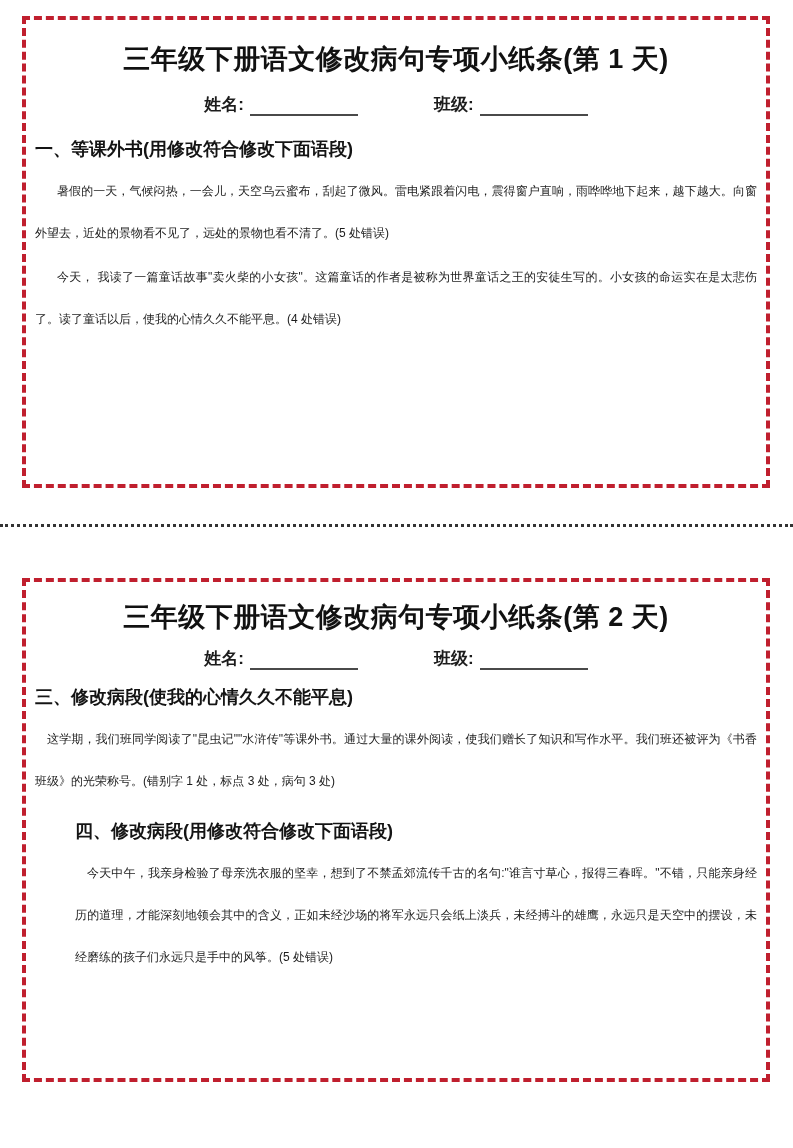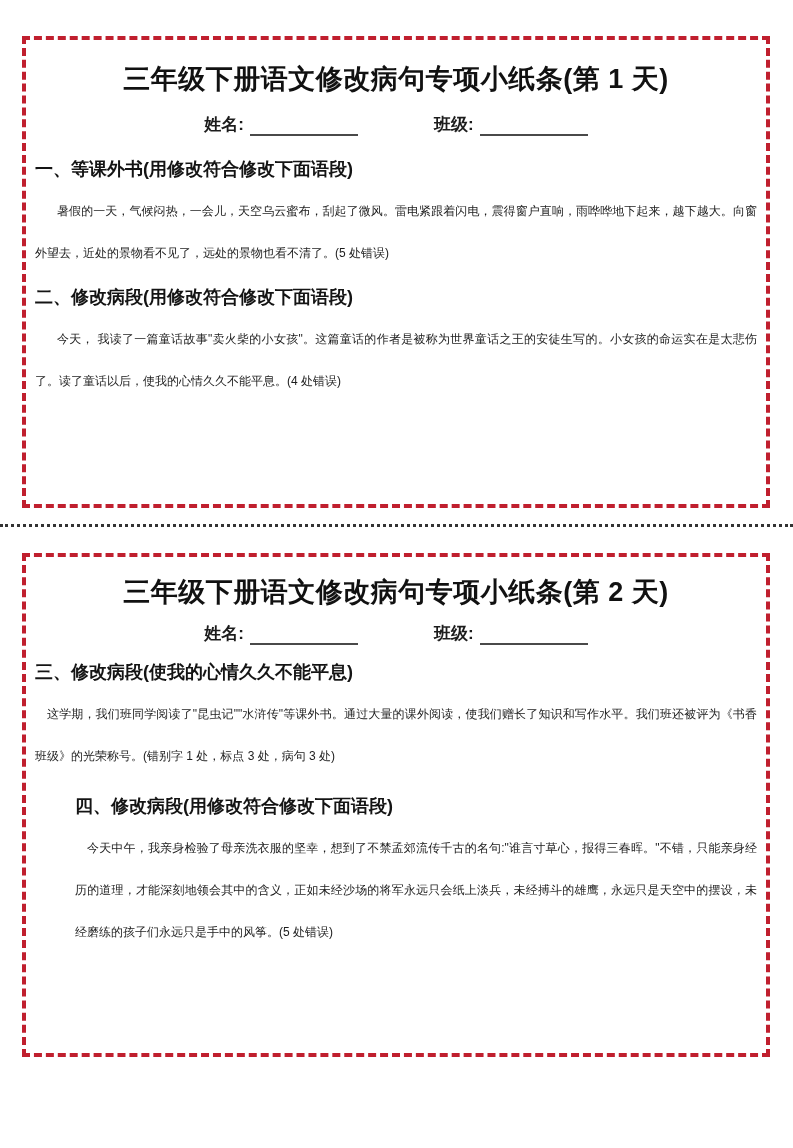--- a/index.html
+++ b/index.html
@@ -24,22 +24,22 @@
     overflow: hidden;
   }
   .card {
     position: absolute;
     left: 22px;
     width: 748px;
     border: 4px dashed var(--border-red);
     background: var(--background);
     padding: 0 9px;
   }
-  .card1 { top: 36px;  height: 472px; }
-  .card2 { top: 553px; height: 504px; }
+  .card1 { top: 16px;  height: 472px; }
+  .card2 { top: 578px; height: 504px; }
 
   .cut-line {
     position: absolute;
     top: 524px;
     left: 0;
     width: 793px;
     height: 0;
     border-top: 3px dotted var(--cut-line-color);
   }
 
@@ -112,21 +112,20 @@
         <span class="blank"></span>
       </div>
     </div>
 
     <div class="section sec-a">
       <h2 class="section-heading">一、等课外书(用修改符合修改下面语段)</h2>
       <p class="para indent-wide">暑假的一天，气候闷热，一会儿，天空乌云蜜布，刮起了微风。雷电紧跟着闪电，震得窗户直响，雨哗哗地下起来，越下越大。向窗外望去，近处的景物看不见了，远处的景物也看不清了。(5 处错误)</p>
     </div>
 
     <div class="section sec-b">
-      <h2 class="section-heading">二、修改病段(用修改符合修改下面语段)</h2>
       <p class="para indent-wide">今天， 我读了一篇童话故事"卖火柴的小女孩"。这篇童话的作者是被称为世界童话之王的安徒生写的。小女孩的命运实在是太悲伤了。读了童话以后，使我的心情久久不能平息。(4 处错误)</p>
     </div>
   </section>
 
   <div class="cut-line"></div>
 
   <section class="card card2">
     <h1 class="card-title">三年级下册语文修改病句专项小纸条(第 2 天)</h1>
 
     <div class="name-row">

